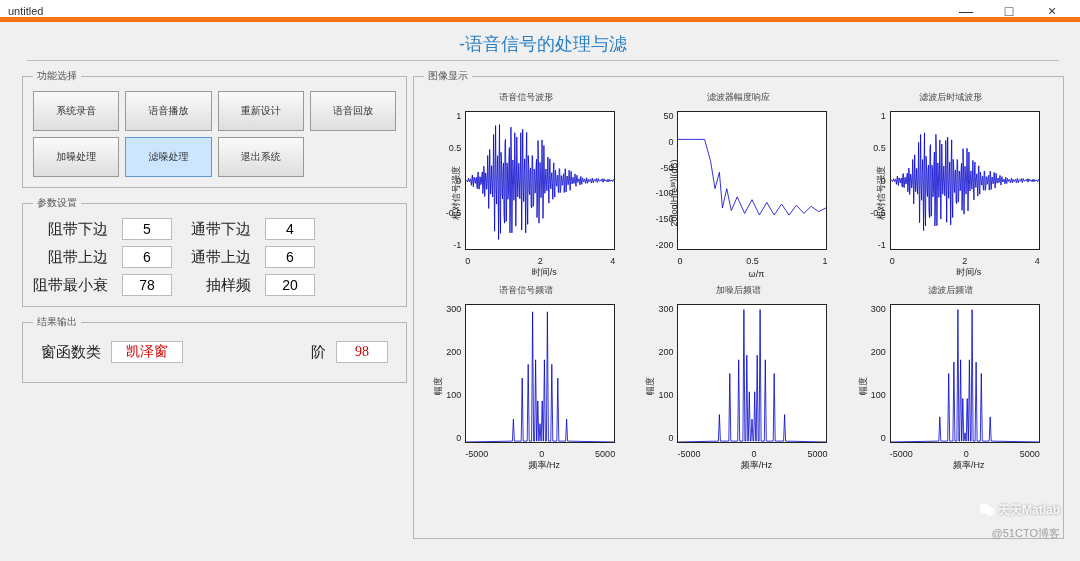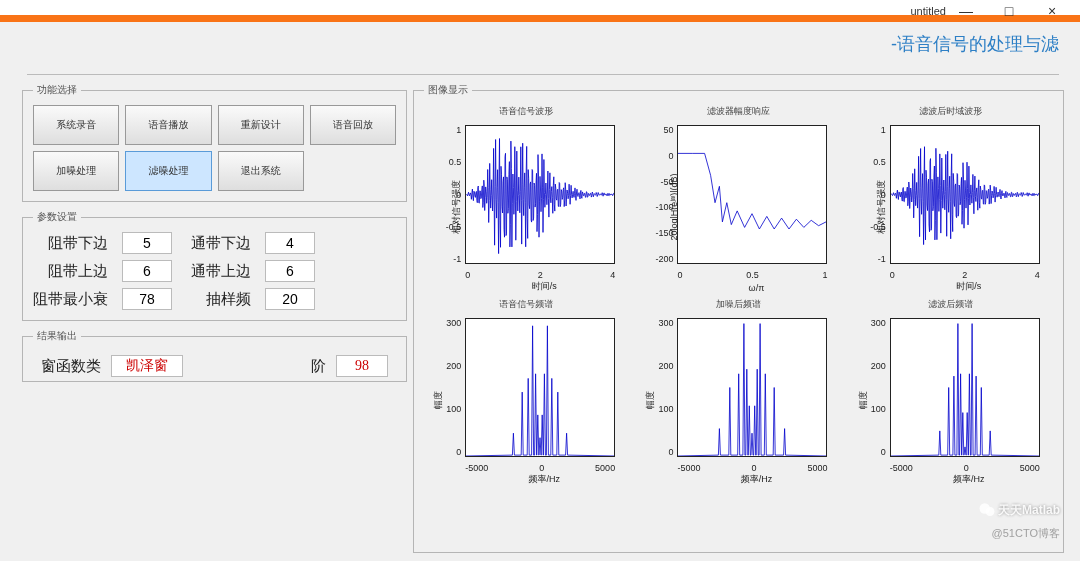--- a/index.html
+++ b/index.html
@@ -14,42 +14,42 @@
     position: relative;
   }
   .titlebar {
     height: 22px;
     line-height: 22px;
     background: #fff;
     padding: 0 8px;
     font-size: 11px;
     color: #333;
     display: flex;
-    justify-content: flex-end;
-    border-bottom: 7px solid #f97316;
+    justify-content: space-between;
+    border-bottom: 5px solid #f97316;
   }
   .titlebar-controls span {
     display: inline-block;
     width: 40px;
     text-align: center;
     font-size: 14px;
     color: #333;
   }
   .main-area {
     position: absolute;
     top: 22px; left: 0; right: 0; bottom: 0;
     background: #f0f0f0;
     padding: 10px 16px 0 22px;
   }
   .big-title {
-    text-align: right;
+    text-align: center;
     color: #2d7fc5;
     font-size: 18px;
     font-weight: 500;
-    padding-bottom: 18px;
+    padding-bottom: 4px;
     border-bottom: 1px solid #bbb;
     margin: 0 5px 8px 5px;
   }
   .columns { display: flex; gap: 6px; }
   .left-col { width: 385px; flex-shrink: 0; }
   .right-col { flex: 1; min-width: 0; }
   fieldset.panel {
     border: 1px solid #b5b5b5;
     margin: 0 0 8px 0;
     padding: 8px 10px 10px 10px;
@@ -297,21 +297,21 @@
             <label>通带上边</label>
             <input value="6" style="">
             <label>阻带最小衰</label>
             <input value="78" style="">
             <label>抽样频</label>
             <input value="20" style="">
           </div>
       </fieldset>
 
 
-      <fieldset class="panel" style="padding-bottom:0;">
+      <fieldset class="panel" style="padding-bottom:15px;">
         <legend>结果输出</legend>
         <div class="result-row">
           <label>窗函数类</label>
           <input readonly="" value="凯泽窗" style="">
           <span style="flex:1"></span>
           <label>阶</label>
           <input readonly="" style="width: 52px;" value="98">
         </div>
       </fieldset>
 

